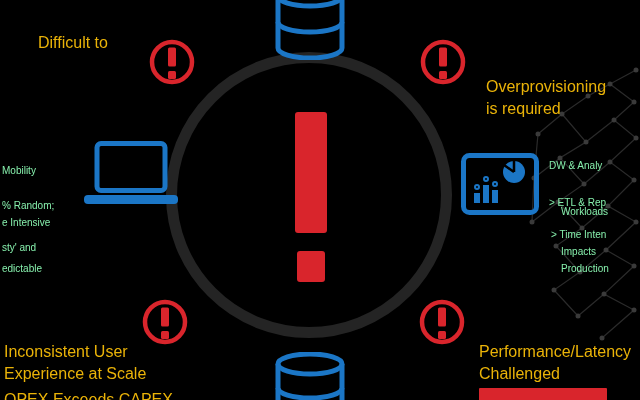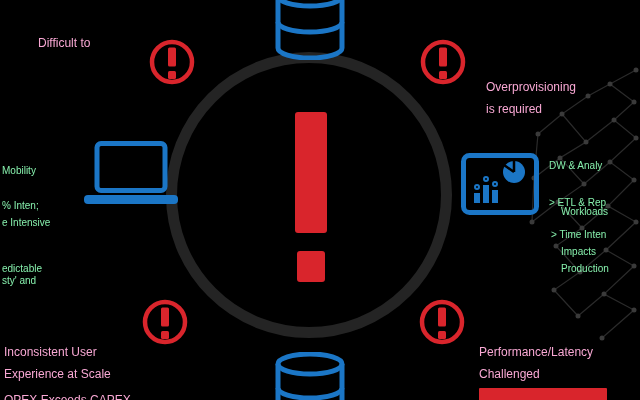--- a/index.html
+++ b/index.html
@@ -3,21 +3,21 @@
 <meta charset="utf-8">
 <style>
   html,body{margin:0;padding:0;}
   body{
     width:640px;height:400px;position:relative;overflow:hidden;
     background:#000;
     font-family:"Liberation Sans", sans-serif;
     -webkit-font-smoothing:antialiased;
   }
   .abs{position:absolute;}
-  .white-label{color:#f9a8d4;font-size:12px;line-height:22px;font-weight:400;}
+  .white-label{color:#eab308;font-size:16px;line-height:22px;font-weight:400;}
   .blue-text{color:#86efac;font-size:10px;line-height:17px;}
   .ring{
     left:166px;top:52px;width:286px;height:286px;border-radius:50%;
     border:11px solid #242424;box-sizing:border-box;
   }
   .center-bar{left:295px;top:112px;width:32px;height:121px;background:#d9252c;border-radius:3px;}
   .center-dot{left:297px;top:251px;width:28px;height:31px;background:#d9252c;border-radius:3px;}
   .red-bar{left:479px;top:388px;width:128px;height:14px;background:#d9252c;border-radius:1px;}
   .indent{padding-left:12px;}
   svg{display:block;}
@@ -173,23 +173,23 @@
 
 <div class="abs white-label" style="left:479px;top:341px;">
   <div>Performance/Latency</div>
   <div>Challenged</div>
 </div>
 
 <div class="abs red-bar"></div>
 
 <div>
   <div class="abs blue-text" style="left:2px;top:162px;">Mobility</div>
-  <div class="abs blue-text" style="left:2px;top:197px;">% Inten;</div>
+  <div class="abs blue-text" style="left:2px;top:197px;">% Random;</div>
   <div class="abs blue-text" style="left:2px;top:214px;">e Intensive</div>
-  <div class="abs blue-text" style="left:2px;top:239px;margin-top:33px;">sty' and</div>
+  <div class="abs blue-text" style="left:2px;top:239px;">sty' and</div>
   <div class="abs blue-text" style="left:2px;top:260px;">edictable</div>
 </div>
 
 <div>
   <div class="abs blue-text" style="left:549px;top:157px;white-space:nowrap;">DW &amp; Analy</div>
   <div class="abs blue-text" style="left:549px;top:194px;white-space:nowrap;">&gt; ETL &amp; Rep</div>
   <div class="abs blue-text indent" style="left:549px;top:203px;white-space:nowrap;">Workloads</div>
   <div class="abs blue-text" style="left:551px;top:226px;white-space:nowrap;">&gt; Time Inten</div>
   <div class="abs blue-text indent" style="left:549px;top:243px;white-space:nowrap;">Impacts</div>
   <div class="abs blue-text indent" style="left:549px;top:260px;white-space:nowrap;">Production</div>

